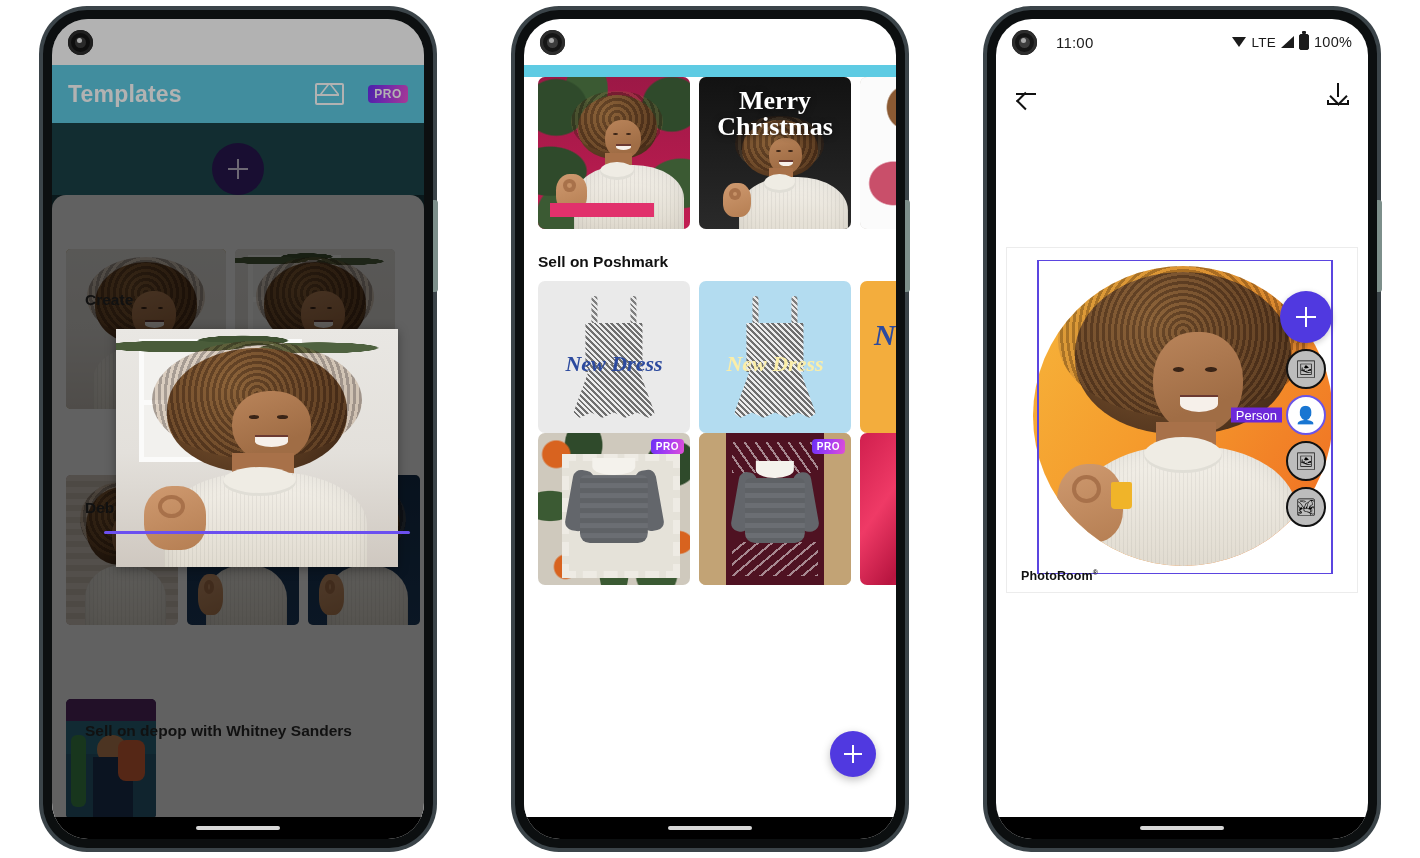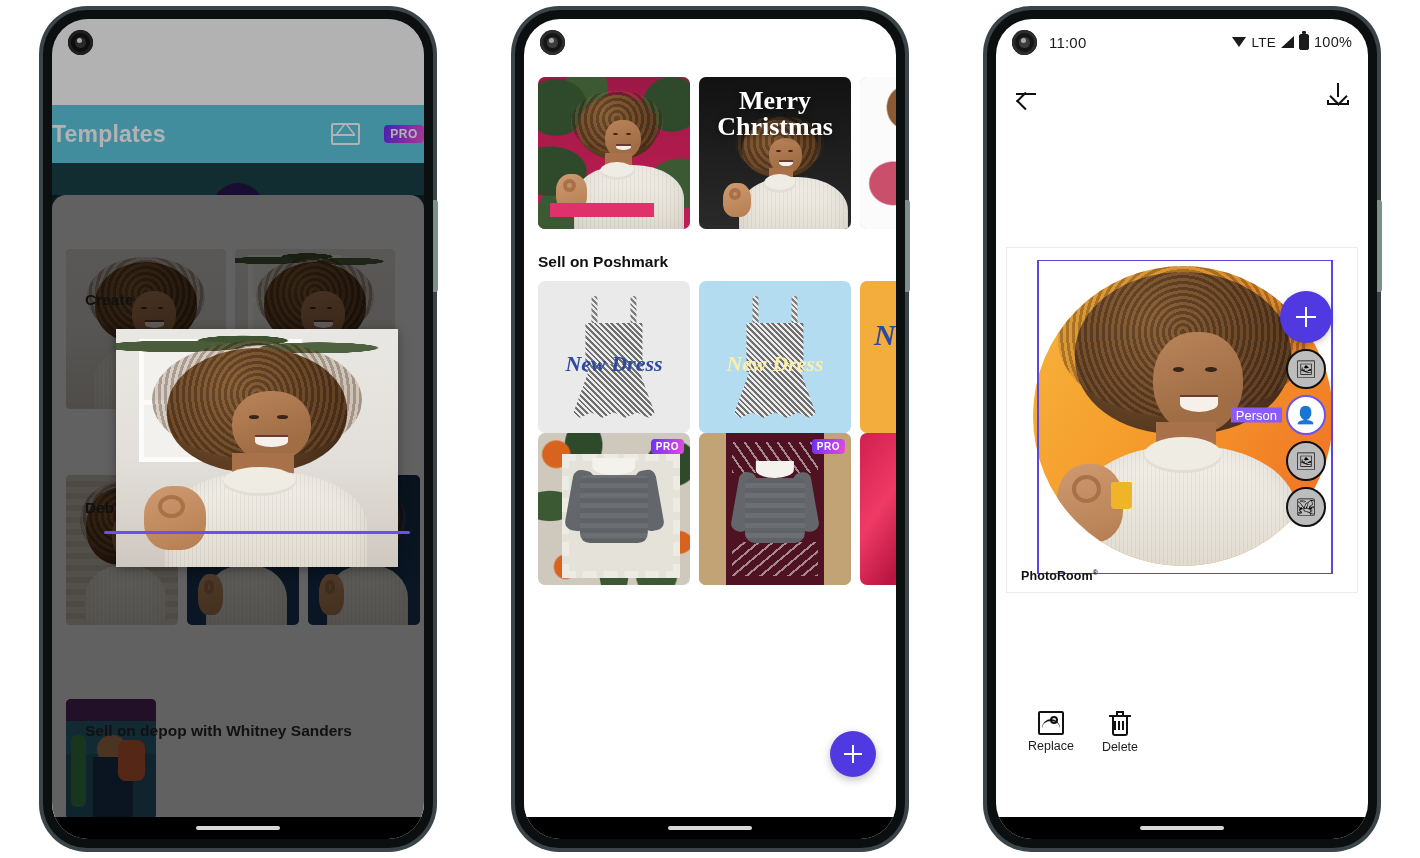--- a/index.html
+++ b/index.html
@@ -27,33 +27,33 @@
   .navbar{position:absolute;left:0;bottom:0;width:100%;height:22px;background:#000;}
   .navbar i{display:block;width:84px;height:4px;border-radius:3px;background:#d8d8d8;margin:9px auto 0;}
 
   
   .statusbar{height:46px;display:flex;align-items:center;padding:0 16px;box-sizing:border-box;font-size:15px;font-weight:500;}
   .statusbar.light{color:#fff;}
   .statusbar.dark{color:#1b1b1b;}
   .cam{width:25px;height:25px;border-radius:50%;background:#151515;box-shadow:inset 0 0 0 3px #2d2d2d;position:relative;flex:0 0 auto;}
   .cam:after{content:"";position:absolute;left:7px;top:7px;width:11px;height:11px;border-radius:50%;background:#3c3c3c;}
   .cam:before{content:"";position:absolute;left:9px;top:8px;width:5px;height:5px;border-radius:50%;background:#a8a8a8;z-index:2;}
-  .clock{margin-left:12px;letter-spacing:.2px;}
+  .clock{margin-left:19px;letter-spacing:.2px;}
   .sb-right{margin-left:auto;display:flex;align-items:center;gap:5px;font-size:14.5px;font-weight:500;}
   .wifi{width:14px;height:12px;position:relative;}
   .wifi s{position:absolute;left:0;top:1px;width:0;height:0;border-left:7px solid transparent;border-right:7px solid transparent;border-top:10px solid currentColor;}
   .lte{font-size:13.5px;letter-spacing:.3px;}
   .sig{width:13px;height:12px;position:relative;}
   .sig s{position:absolute;right:0;bottom:0;width:0;height:0;border-left:13px solid transparent;border-bottom:12px solid currentColor;}
   .bat{width:8px;height:14px;border:1.6px solid currentColor;border-radius:2px;position:relative;background:currentColor;}
   .bat:before{content:"";position:absolute;left:2px;top:-4px;width:4px;height:2.5px;background:currentColor;border-radius:1px;}
   .pct{letter-spacing:.2px;}
 
   
-  .appbar{height:58px;background:#5ecbe3;display:flex;align-items:center;padding:0 0;box-sizing:border-box;margin-top:40px;}
+  .appbar{height:58px;background:#5ecbe3;display:flex;align-items:center;padding:0 16px;box-sizing:border-box;}
   .appbar .title{color:#fff;font-size:23px;font-weight:600;letter-spacing:.2px;}
   .appbar .spacer{flex:1;}
   .mail{width:25px;height:18px;border:2.2px solid #fff;border-radius:2px;position:relative;overflow:hidden;}
   .mail:after{content:"";position:absolute;left:-1px;top:-4px;width:23px;height:13px;
     border-bottom:2.2px solid #fff;transform:rotate(0deg);}
   .mail s{position:absolute;left:1px;top:0px;width:9px;height:9px;border-right:2.2px solid #fff;transform:skewX(-38deg);transform-origin:top right;}
   .mail b{position:absolute;right:1px;top:0px;width:9px;height:9px;border-left:2.2px solid #fff;transform:skewX(38deg);transform-origin:top left;}
   .pro{margin-left:24px;padding:2px 6px;border-radius:4px;color:#fff;font-size:12px;font-weight:800;letter-spacing:.6px;
        background:linear-gradient(105deg,#6b2ff5 0%,#a63cf2 45%,#f052d6 100%);}
 
@@ -176,21 +176,21 @@
   .pr-mark{position:absolute;left:14px;bottom:9px;font-size:12.5px;font-weight:800;color:#111;letter-spacing:.1px;}
   .pr-mark sup{font-size:7px;font-weight:600;}
   .layer-rail{position:absolute;right:36px;top:272px;display:flex;flex-direction:column;align-items:center;gap:6px;z-index:9;}
   .fab-lg{width:52px;height:52px;border-radius:50%;background:#5039e0;position:relative;box-shadow:0 2px 6px rgba(0,0,0,.2);}
   .fab-lg:before,.fab-lg:after{content:"";position:absolute;background:#fff;}
   .fab-lg:before{left:16px;top:25px;width:20px;height:2.4px;}
   .fab-lg:after{left:24.8px;top:16px;width:2.4px;height:20px;}
   .layer{width:36px;height:36px;border-radius:50%;border:2.4px solid #111;background:#bdbdbd;
      display:flex;align-items:center;justify-content:center;font-size:17px;line-height:1;position:relative;}
   .layer.active{border-color:#6a55e8;background:#fff;}
-  .layer-tag{position:absolute;right:42px;top:50%;transform:translateY(-50%);background:#8b5cf6;color:#fff;
+  .layer-tag{position:absolute;right:42px;top:50%;transform:translateY(-50%);background:#6d28d9;color:#fff;
      font-size:13px;padding:1px 5px;white-space:nowrap;}
   .ed-tools{position:absolute;left:0;right:0;top:692px;padding:0 32px;display:flex;gap:28px;}
   .tool{display:flex;flex-direction:column;align-items:center;gap:4px;}
   .tool span{font-size:12.5px;color:#1b1b1b;}
   .ic-replace{width:26px;height:24px;border:2px solid #111;border-radius:2px;position:relative;box-sizing:border-box;}
   .ic-replace i{position:absolute;right:4px;top:3px;width:8px;height:8px;border:2px solid #111;border-radius:50%;box-sizing:border-box;}
   .ic-replace s{position:absolute;left:2px;bottom:3px;width:18px;height:9px;border-top:2px solid #111;border-radius:60% 60% 0 0 / 100% 100% 0 0;}
   .ic-trash{width:22px;height:25px;position:relative;}
   .ic-trash b{position:absolute;left:0;top:4px;width:22px;height:2px;background:#111;}
   .ic-trash u{position:absolute;left:7px;top:0px;width:8px;height:4px;border:2px solid #111;border-bottom:none;box-sizing:border-box;}
@@ -579,38 +579,20 @@
           <span>👤</span>
         </div>
         <div class="layer">
             <span>🖼</span>
           </div>
         <div class="layer">
             <span>🏞</span>
           </div>
       </div>
 
-      <div class="ed-tools">
-        <div class="tool">
-          <span class="ic-replace">
-              <i></i>
-              <s></s>
-            </span>
-          <span>Replace</span>
-        </div>
-        <div class="tool">
-          <span class="ic-trash">
-              <u></u>
-              <b></b>
-              <i></i>
-              <s></s>
-            </span>
-          <span>Delete</span>
-        </div>
-      </div>
 
 
       <div class="navbar">
           <i></i>
         </div>
     </div>
   </div>
 
 </div>
 

